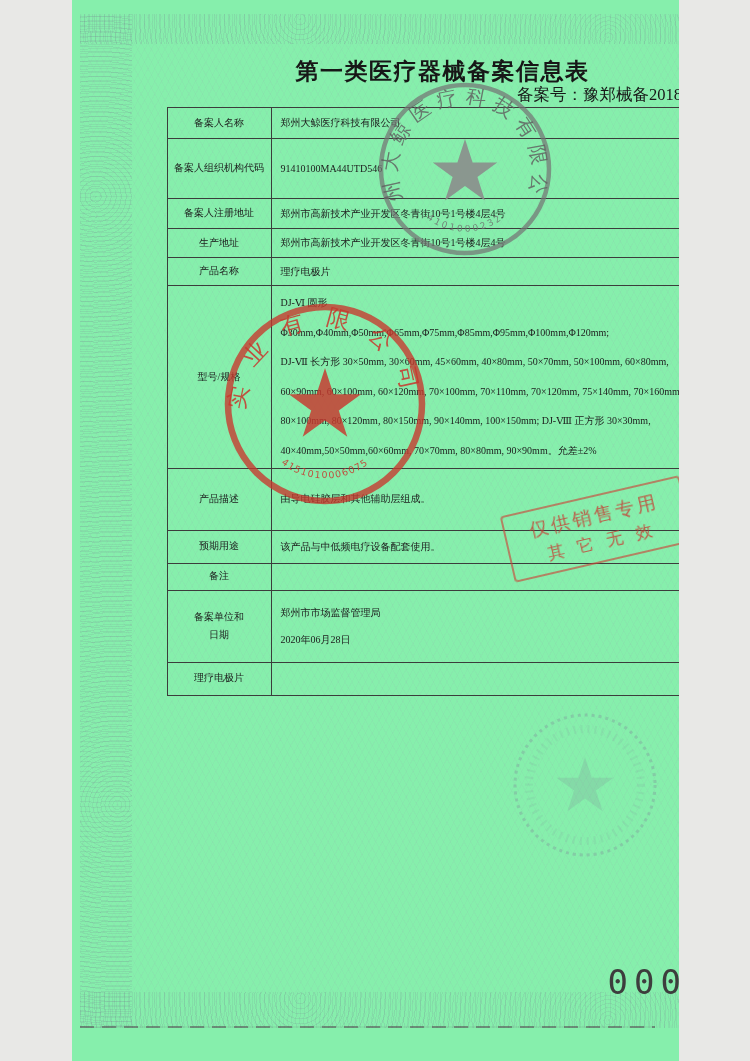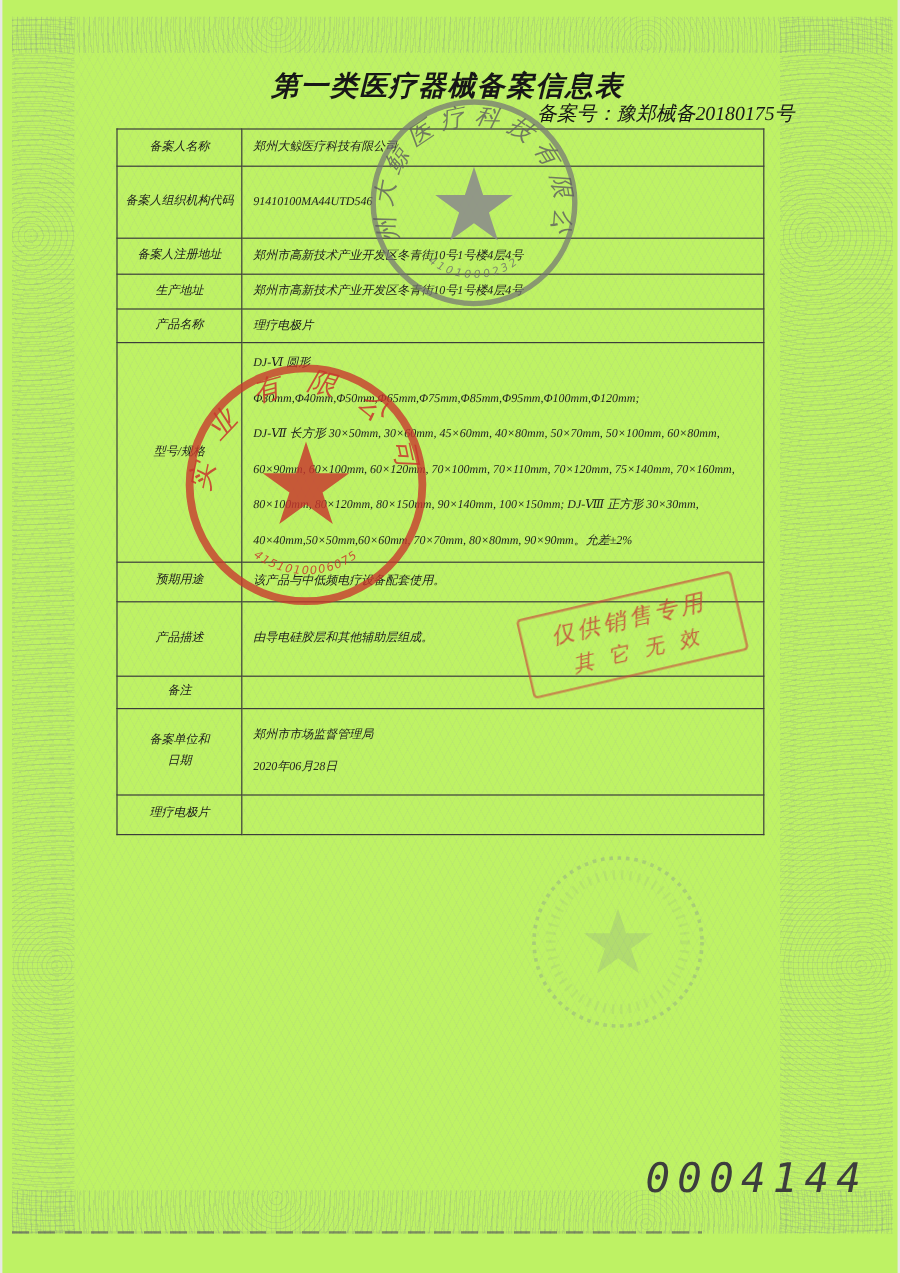--- a/index.html
+++ b/index.html
@@ -1,21 +1,20 @@
 <!DOCTYPE html>
 <html><head>
 <meta charset="utf-8">
 <style>
   html,body{margin:0;padding:0;background:#e8e8e6;}
   .page{
-    position:relative; width:746px; height:1061px; margin:0 auto;
-    background:#bef264; overflow:hidden;
+    position:relative; width:607px; height:1061px; margin:0 auto;
+    background:#86efac; overflow:hidden;
     font-family:"Liberation Serif","DejaVu Serif",serif;
     color:#1e1e1e;
-    font-style:italic;
   }
   
   .texture{
     position:absolute; left:8px; top:14px; width:734px; height:1014px;
     background-image:
       repeating-linear-gradient(62deg, rgba(150,160,172,.08) 0 1px, transparent 1px 6px),
       repeating-linear-gradient(-62deg, rgba(150,160,172,.08) 0 1px, transparent 1px 6px);
   }
   .band{
     position:absolute;
@@ -112,27 +111,27 @@
       <td class="val"><span>理疗电极片</span></td>
     </tr>
     <tr style="height:178px;">
       <td class="lbl"><span>型号/规格</span></td>
       <td class="val">
             <span class="pre">DJ-Ⅵ 圆形
 Φ30mm,Φ40mm,Φ50mm,Φ65mm,Φ75mm,Φ85mm,Φ95mm,Φ100mm,Φ120mm;
 DJ-Ⅶ 长方形 30×50mm, 30×60mm, 45×60mm, 40×80mm, 50×70mm, 50×100mm, 60×80mm, 60×90mm, 60×100mm, 60×120mm, 70×100mm, 70×110mm, 70×120mm, 75×140mm, 70×160mm, 80×100mm, 80×120mm, 80×150mm, 90×140mm, 100×150mm; DJ-Ⅷ 正方形 30×30mm, 40×40mm,50×50mm,60×60mm, 70×70mm, 80×80mm, 90×90mm。允差±2%</span>
           </td>
     </tr>
+    <tr style="height:62px;">
+      <td class="lbl"><span>产品描述</span></td>
+      <td class="val"><span>由导电硅胶层和其他辅助层组成。</span></td>
+    </tr>
     <tr style="height:33px;">
       <td class="lbl"><span>预期用途</span></td>
       <td class="val"><span>该产品与中低频电疗设备配套使用。</span></td>
-    </tr>
-    <tr style="height:62px;">
-      <td class="lbl"><span>产品描述</span></td>
-      <td class="val"><span>由导电硅胶层和其他辅助层组成。</span></td>
     </tr>
     <tr style="height:27px;">
       <td class="lbl"><span>备注</span></td>
       <td class="val"><span></span></td>
     </tr>
     <tr style="height:72px;">
       <td class="lbl"><span class="narrow">备案单位和日期</span></td>
       <td class="val unit-cell">
         <div class="unit-line">郑州市市场监督管理局</div>
         <div class="date-line">2020年06月28日</div>

